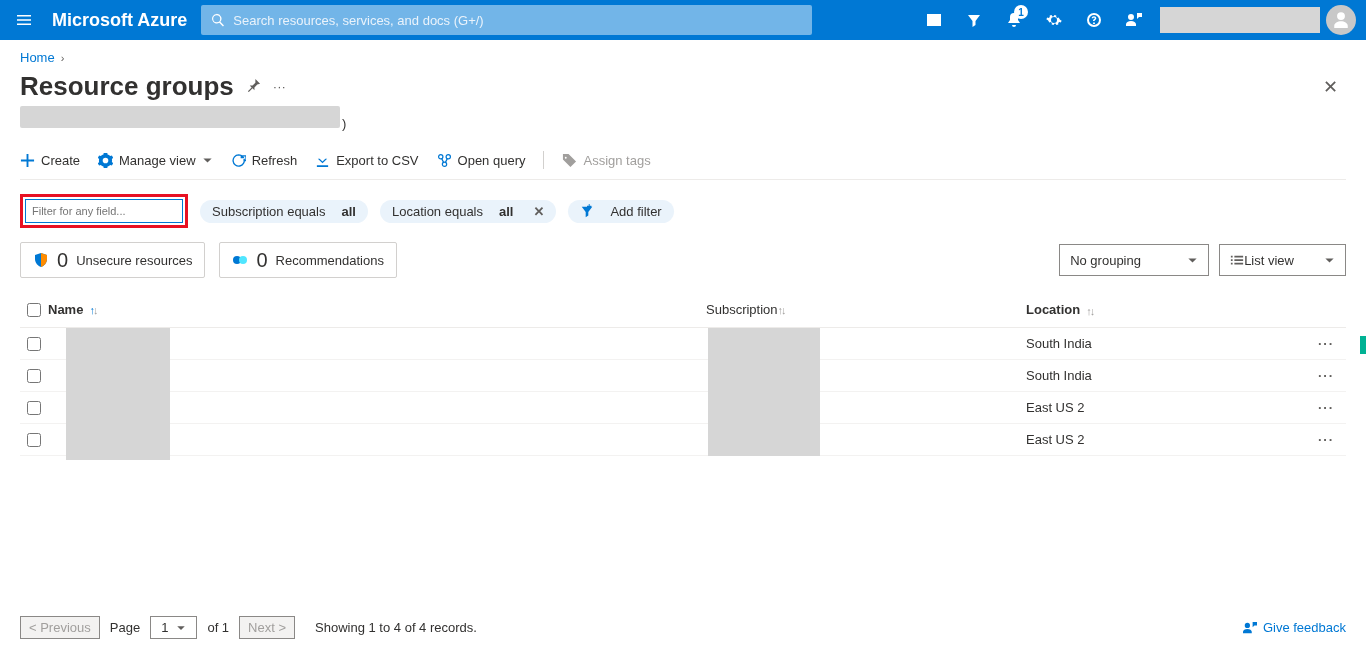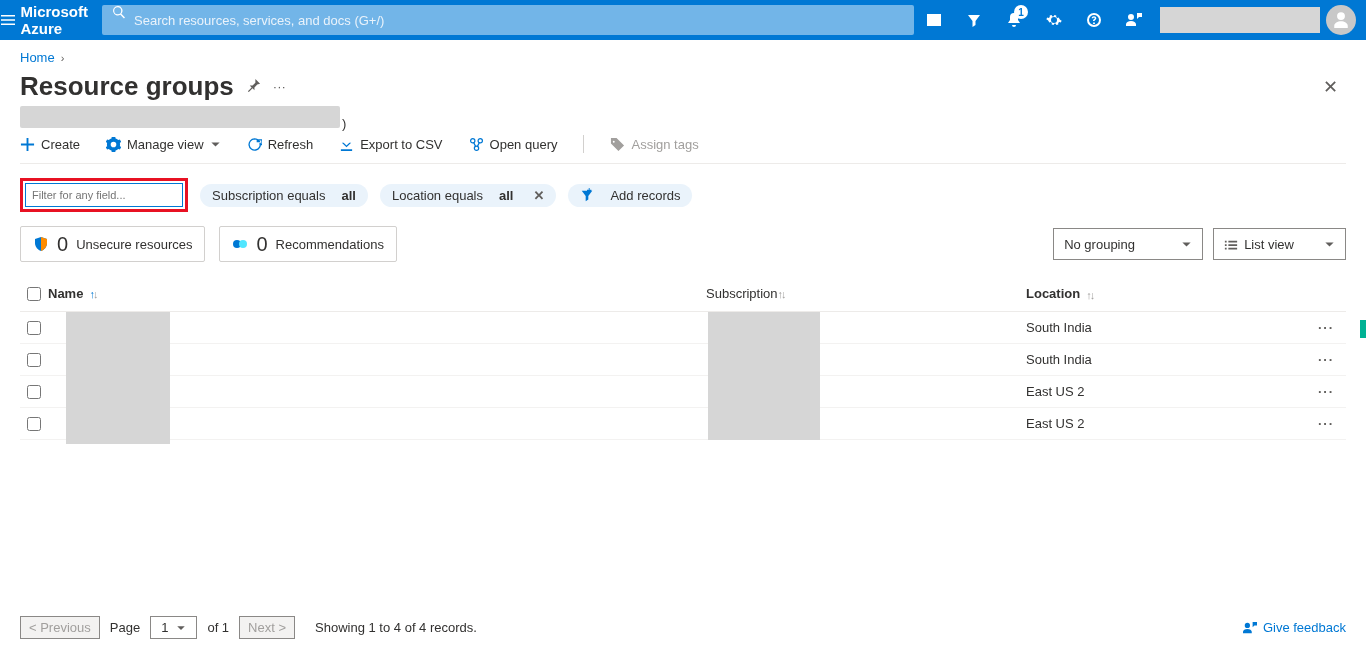--- a/index.html
+++ b/index.html
@@ -2,22 +2,22 @@
 <html><head>
 <meta charset="utf-8">
 <style>
   * { box-sizing: border-box; margin:0; padding:0; font-family: "Segoe UI", Arial, sans-serif; }
   body { width:1366px; height:657px; overflow:hidden; background:#fff; color:#323130; font-size:13px; }
 
   
   .topbar { height:40px; background:#0078d4; display:flex; align-items:center; color:#fff; }
   .hamburger { width:48px; display:flex; justify-content:center; align-items:center; height:100%; cursor:pointer; }
   .hamburger svg { width:16px; height:16px; fill:#fff; }
-  .brand { font-size:15px; font-weight:600; padding:0 14px 0 4px; }
-  .searchbar { flex:none; width:812px; height:30px; background:#72b5e8; border-radius:2px; display:flex; padding:0 10px; color:#fff; }
+  .brand { font-size:18px; font-weight:600; padding:0 14px 0 4px; }
+  .searchbar { flex:none; width:611px; height:30px; background:#72b5e8; border-radius:2px; display:flex; align-items:center; padding:0 10px; color:#fff; }
   .searchbar input { background:transparent; border:none; outline:none; color:#fff; font-size:13px; flex:1; }
   .searchbar input::placeholder { color:#eaf3fb; }
   .searchbar svg { width:14px; height:14px; fill:#fff; margin-right:8px; }
   .top-icons { margin-left:auto; display:flex; align-items:center; height:100%; }
   .top-icons .ticon { width:40px; height:100%; display:flex; align-items:center; justify-content:center; position:relative; cursor:pointer; }
   .top-icons .ticon svg { width:16px; height:16px; fill:#fff; }
   .badge { position:absolute; top:5px; right:6px; background:#fff; color:#0078d4; font-size:10px; font-weight:600; border-radius:50%; width:14px; height:14px; display:flex;align-items:center;justify-content:center; }
   .account-placeholder { width:160px; height:26px; background:#d6d6d6; margin:0 6px; }
   .avatar { width:30px; height:30px; border-radius:50%; background:#c8c8c8; margin-right:10px; display:flex;align-items:center;justify-content:center; }
   .avatar svg { width:18px; height:18px; fill:#fff; }
@@ -27,21 +27,21 @@
   .breadcrumb { font-size:13px; color:#0078d4; display:flex; align-items:center; gap:6px; margin-bottom:6px; }
   .chev { color:#605e5c; font-size:11px; }
   .title-row { display:flex; align-items:center; gap:12px; }
   .page-title { font-size:26px; font-weight:600; color:#323130; }
   .title-row .pin, .title-row .dots { color:#605e5c; cursor:pointer; }
   .close-x { position:absolute; right:28px; top:36px; cursor:pointer; color:#605e5c; font-size:18px; }
   .subtitle-mask { width:320px; height:22px; background:#d6d6d6; margin-top:4px; border-radius:2px; display:inline-block;}
   .subtitle-paren { display:inline; color:#323130; margin-left:2px;}
 
   
-  .toolbar { display:flex; align-items:center; gap:26px; margin-top:4px; padding-bottom:10px; border-bottom:1px solid #edebe9; }
+  .toolbar { display:flex; align-items:center; gap:18px; margin-top:20px; padding-bottom:10px; border-bottom:1px solid #edebe9; }
   .tbtn { display:flex; align-items:center; gap:6px; color:#323130; cursor:pointer; font-size:13px; }
   .tbtn svg { width:15px; height:15px; fill:#0078d4; }
   .tbtn.disabled { color:#a19f9d; cursor:default; }
   .tbtn.disabled svg { fill:#a19f9d; }
   .tsep { width:1px; height:18px; background:#d2d0ce; }
 
   
   .filter-row { display:flex; align-items:center; gap:12px; margin-top:14px; }
   .highlight-box { border:3px solid #e81123; padding:2px; }
   .filter-input { width:158px; height:24px; border:1px solid #0078d4; padding:0 6px; font-size:11px; outline:none; }
@@ -217,21 +217,21 @@
     </div>
     <div class="pill">
       <span>Location equals </span>
         <b>all</b>
       <span class="x">✕</span>
     </div>
     <div class="pill">
       <svg viewBox="0 0 16 16">
           <path d="M2 3h12l-4.5 6v4l-3 2v-6zM11 0v2h2v1h-2v2h-1V3H8V2h2V0z"></path>
         </svg>
-      <span>Add records</span>
+      <span>Add filter</span>
     </div>
   </div>
 
   <div class="cards-row">
     <div class="card">
       <svg viewBox="0 0 16 16">
           <path fill="#0078d4" d="M8 1l6 2v4c0 4-3 7-6 8-3-1-6-4-6-8V3z"></path>
           <path fill="#ff8c00" d="M8 1v14c3-1 6-4 6-8V3z"></path>
         </svg>
       <span class="bignum">0</span>
@@ -246,21 +246,21 @@
       <span>Recommendations</span>
     </div>
     <div class="view-controls">
       <div class="dropdown">
         <span>No grouping</span>
         <svg width="11" height="11" viewBox="0 0 16 16" fill="#605e5c">
             <path d="M2 5l6 6 6-6z"></path>
           </svg>
       </div>
       <div class="dropdown small">
-        <span style="display:flex;gap:6px;align-items:flex-end">
+        <span style="display:flex;align-items:flex-start">
           <svg width="14" height="14" viewBox="0 0 16 16" fill="#605e5c">
               <path d="M1 3h2v2H1zm4 0h10v2H5zM1 7h2v2H1zm4 0h10v2H5zM1 11h2v2H1zm4 0h10v2H5z"></path>
             </svg>
           <span>List view</span>
         </span>
         <svg width="11" height="11" viewBox="0 0 16 16" fill="#605e5c">
             <path d="M2 5l6 6 6-6z"></path>
           </svg>
       </div>
     </div>

